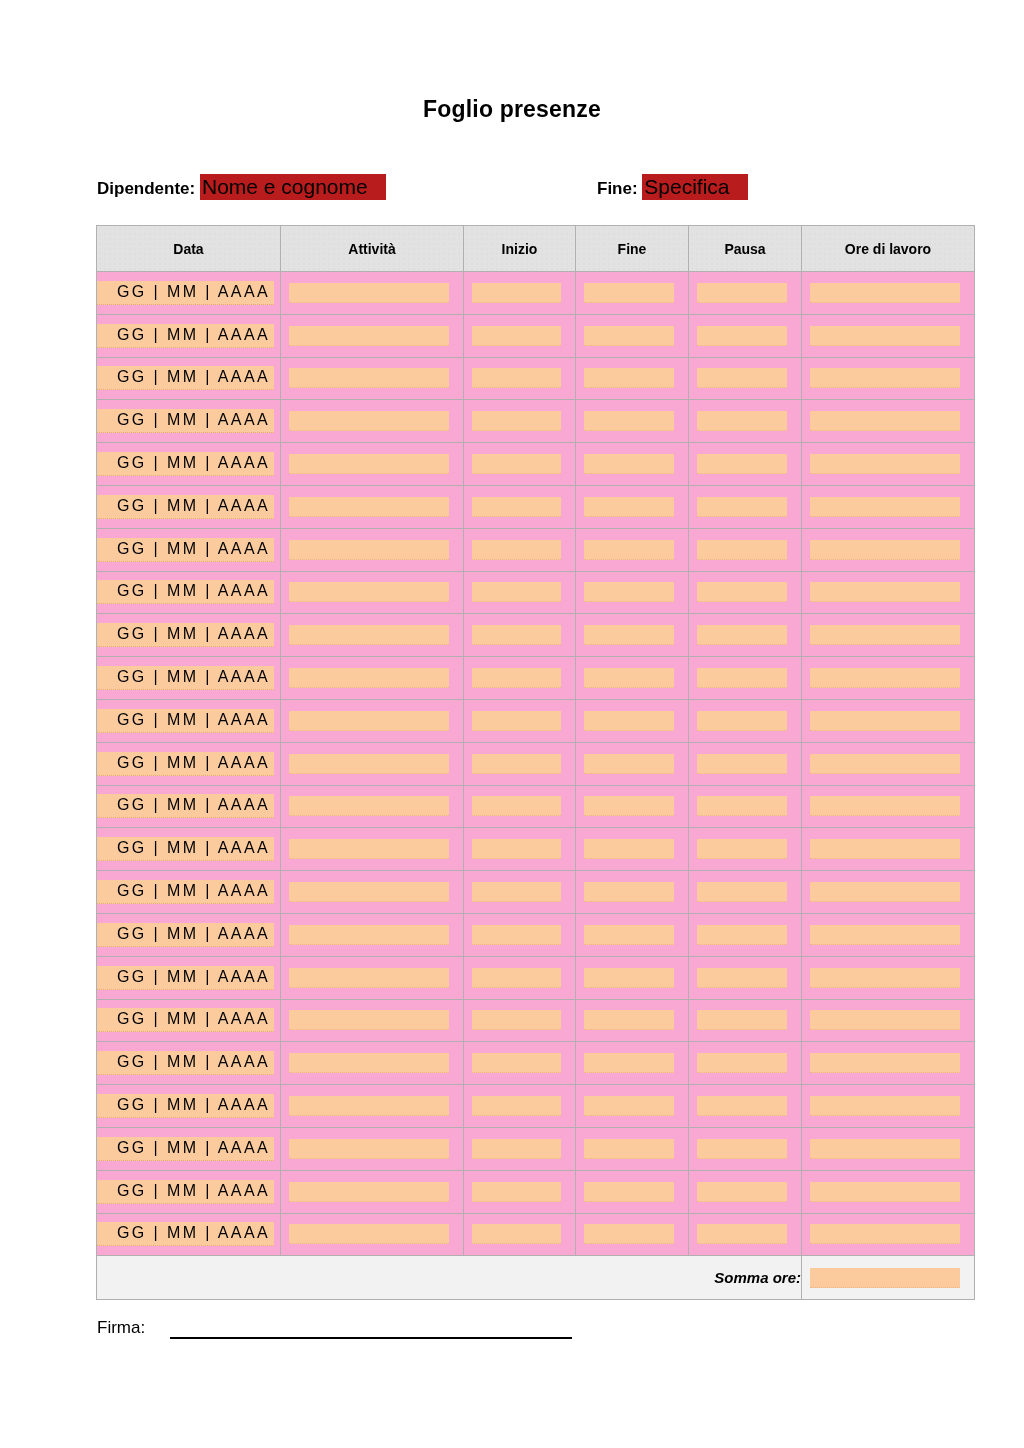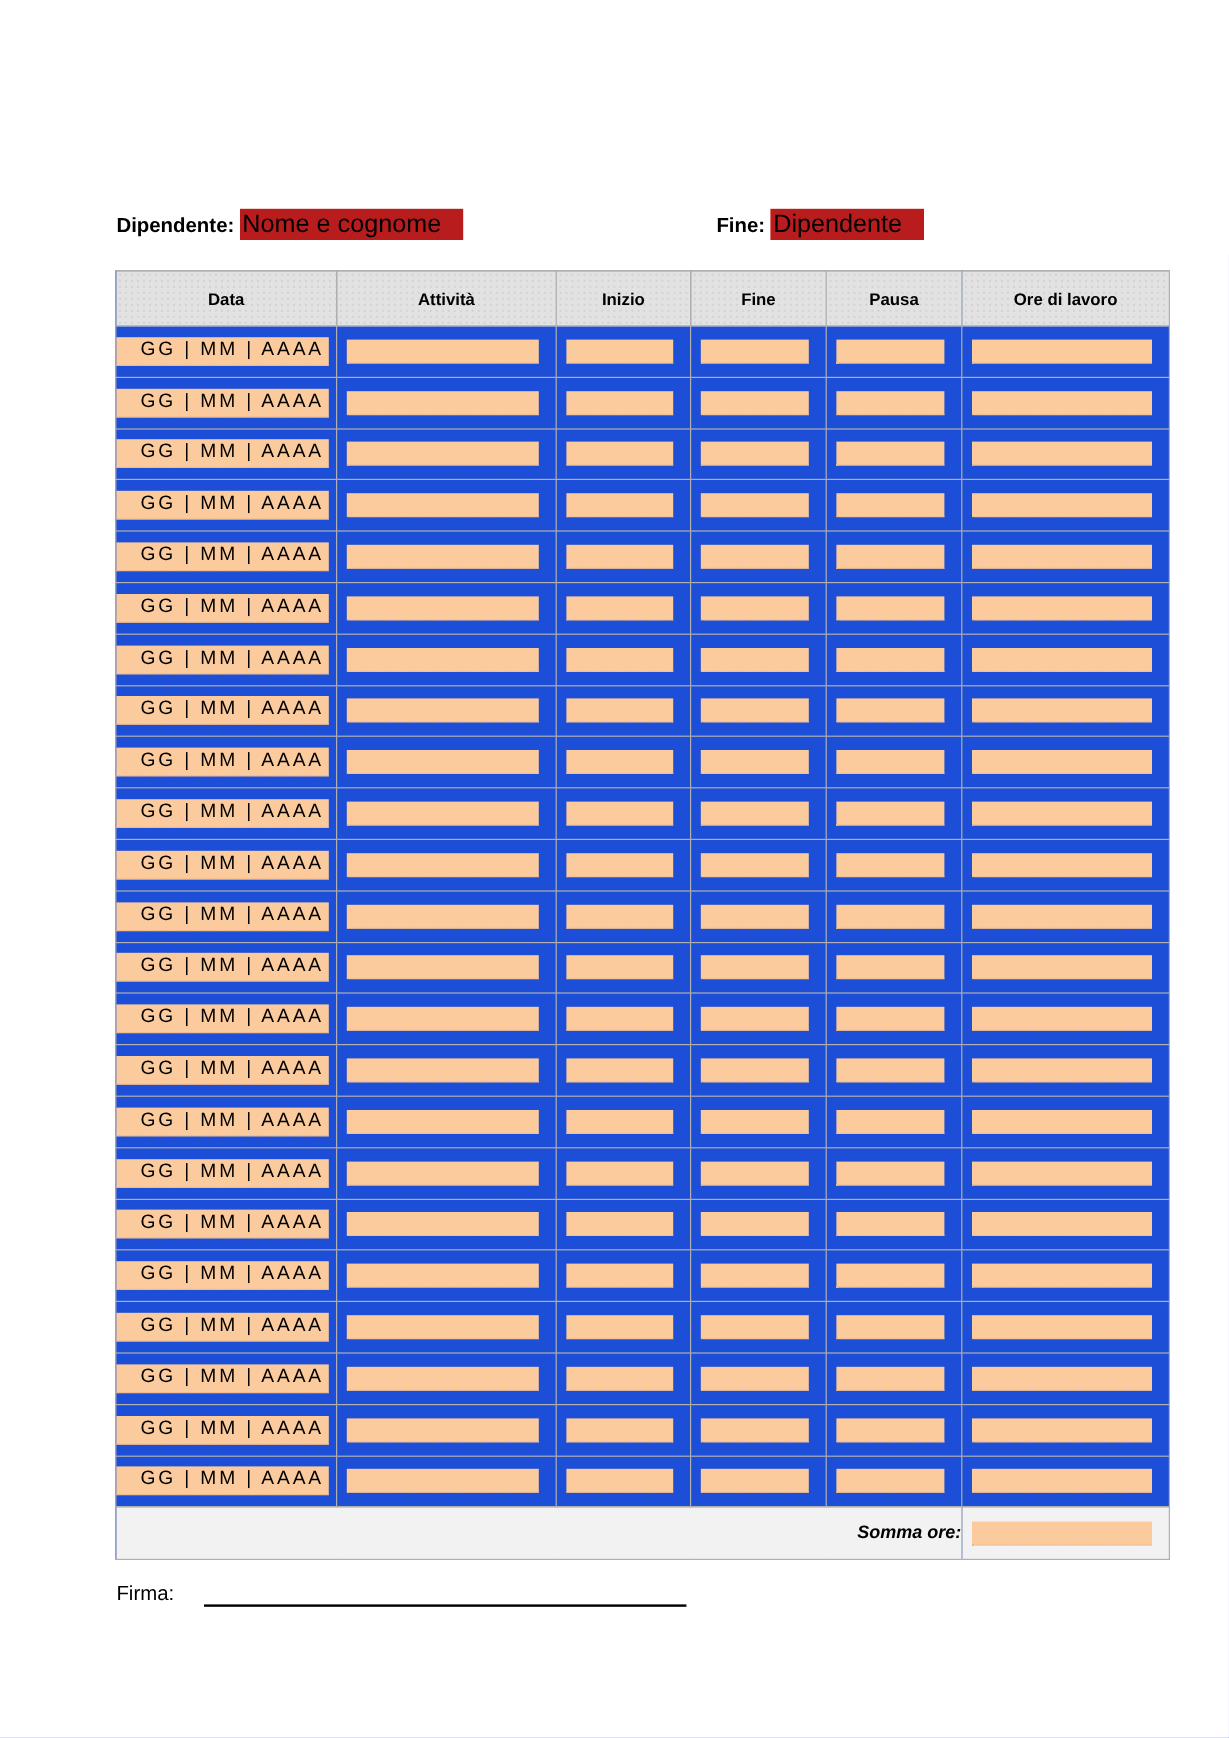--- a/index.html
+++ b/index.html
@@ -66,21 +66,21 @@
   }
 
   
   .sheet-table {
     position: absolute;
     left: 96px;
     top: 225px;
     width: 878px;
     border-collapse: collapse;
     table-layout: fixed;
-    background: #1d4ed8;
+    background: #f9a8d4;
   }
   .sheet-table col.c-data     { width: 184px; }
   .sheet-table col.c-attivita { width: 183px; }
   .sheet-table col.c-inizio   { width: 112px; }
   .sheet-table col.c-fine     { width: 113px; }
   .sheet-table col.c-pausa    { width: 113px; }
   .sheet-table col.c-ore      { width: 173px; }
 
   .sheet-table th,
   .sheet-table td {
@@ -170,29 +170,30 @@
     width: 402px;
     height: 0;
     border-bottom: 2px solid #000000;
   }
 </style>
 </head>
 <body>
 
 <div class="page">
 
+  <div class="doc-title">Foglio presenze</div>
 
   <div class="meta-row">
     <div class="meta-block meta-employee">
       <span class="meta-label">Dipendente:</span>
       <span class="meta-value">Nome e cognome</span>
     </div>
     <div class="meta-block meta-month">
       <span class="meta-label">Fine:</span>
-      <span class="meta-value">Dipendente</span>
+      <span class="meta-value">Specifica</span>
     </div>
   </div>
 
   <table class="sheet-table">
     <colgroup>
       <col class="c-data">
       <col class="c-attivita">
       <col class="c-inizio">
       <col class="c-fine">
       <col class="c-pausa">

